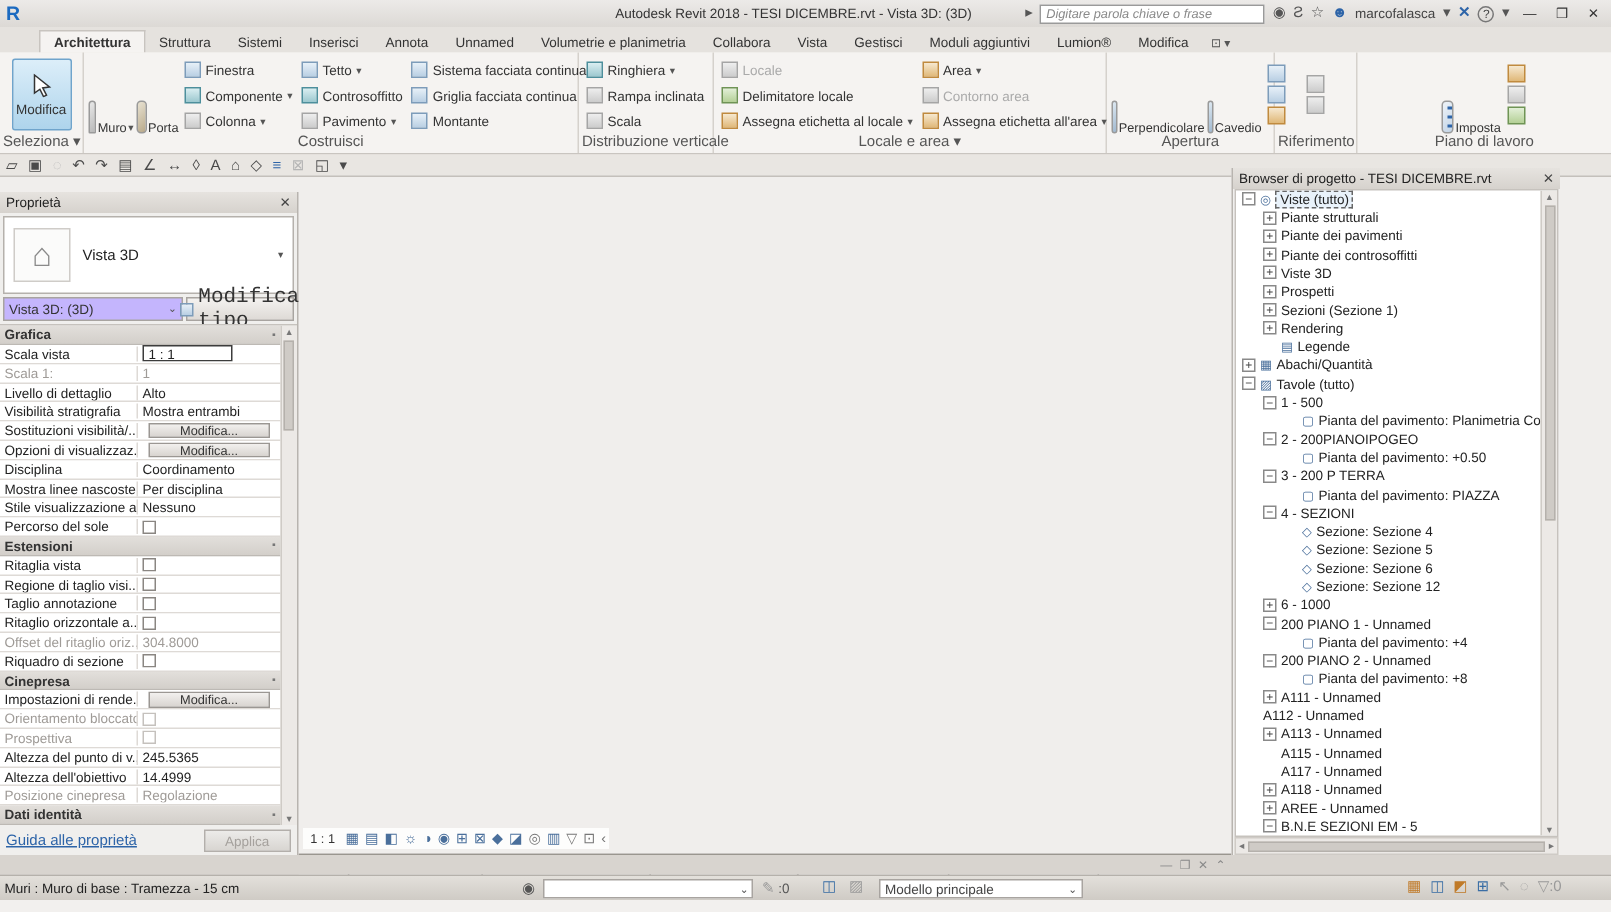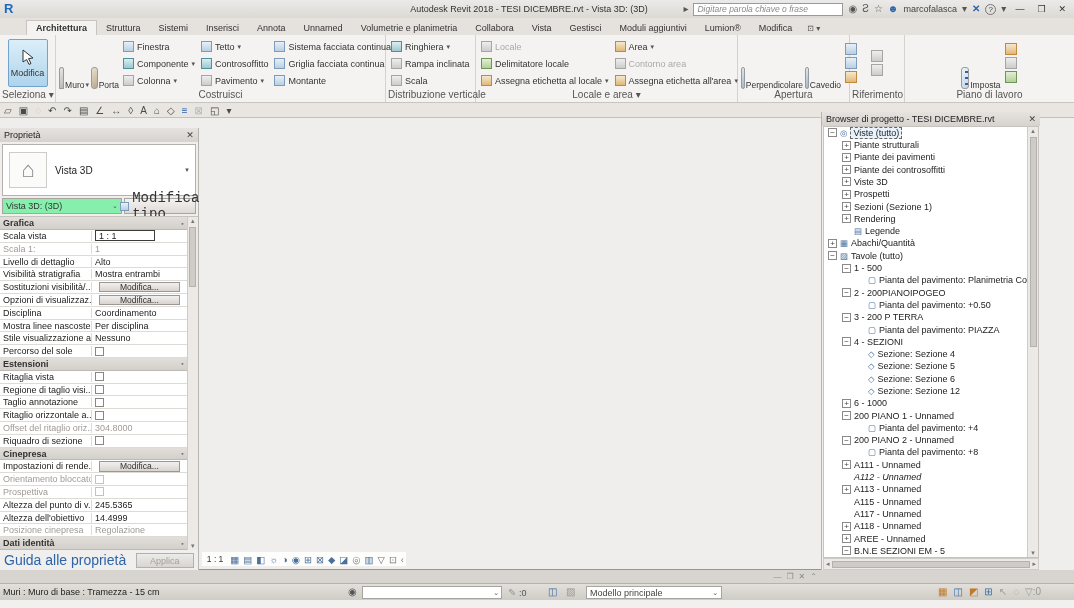--- a/index.html
+++ b/index.html
@@ -58,39 +58,39 @@
   
   .main{position:absolute;left:0;top:118px;width:1040px;height:452px;display:flex;align-items:flex-end;}
   
   .props{width:207px;background:#f0efed;border-right:1px solid #b8b4af;display:flex;flex-direction:column;position:relative;}
   .phead{height:14px;background:linear-gradient(#e6e3df,#d6d2cd);display:flex;align-items:center;padding:0 4px;font-size:9px;color:#222;}
   .phead .x{margin-left:auto;font-size:9px;color:#444;}
   .typesel{height:52px;background:#fff;border:1px solid #b5b1ac;margin:2px;display:flex;align-items:center;gap:8px;padding:2px 6px;}
   .houseico{width:38px;height:36px;border:1px solid #cfccc8;display:flex;align-items:center;justify-content:center;font-size:22px;color:#8a8a8a;background:#fbfbfa;}
   .typesel .tv{flex:1;font-size:10px;color:#222;}
   .selrow{height:18px;display:flex;gap:2px;padding:0 2px 2px 2px;}
-  .selcombo{flex:1;background:#86efac;border:1px solid #a8a4a0;display:flex;align-items:center;padding:0 3px;font-size:9px;}
+  .selcombo{flex:1;background:#c4b5fd;border:1px solid #a8a4a0;display:flex;align-items:center;padding:0 3px;font-size:9px;}
   .selcombo .dd{margin-left:auto;}
   .edittype{width:72px;background:linear-gradient(#f4f2f0,#dedad6);border:1px solid #a8a4a0;display:flex;align-items:center;justify-content:center;gap:3px;font-size:14px;font-family:Liberation Mono, monospace;}
   .pgrid{flex:1;background:#f0efed;overflow:hidden;border-top:1px solid #c6c2bd;position:relative;padding-right:11px;}
   .psec{height:12.8px;background:linear-gradient(#e2dfdb,#d3cfca);border-bottom:1px solid #bdb9b4;display:flex;align-items:center;padding:0 3px;font-weight:bold;color:#333;font-size:9px;}
   .psec .pin{margin-left:auto;font-size:7px;color:#777;}
   .prow{height:12.8px;display:flex;border-bottom:1px solid #dedad6;background:#fff;align-items:center;font-size:9px;}
   .pname{width:92px;padding:0 3px;border-right:1px solid #dedad6;color:#222;overflow:hidden;white-space:nowrap;}
   .pname.dis{color:#9f9b97;}
   .pval{flex:1;padding:0 3px;overflow:hidden;white-space:nowrap;color:#222;display:flex;align-items:center;}
   .pval.dis{color:#9f9b97;}
   .pinput{border:1.4px solid #3c3c3c;background:#fff;padding:0 3px;min-width:60px;height:11px;line-height:10px;}
   .pbtn{width:92%;height:10.5px;background:linear-gradient(#f2f0ee,#d8d4d0);border:1px solid #9b9793;text-align:center;line-height:9.5px;font-size:8.5px;color:#333;margin:auto;}
   .cbx{width:9px;height:9px;border:1px solid #8a8682;background:#fff;}
   .cbx.dis{border-color:#c5c1bd;}
   .pscroll{position:absolute;right:0;top:0;bottom:0;width:11px;background:#ece9e6;border-left:1px solid #cfcbc6;display:flex;flex-direction:column;align-items:center;font-size:7px;color:#777;}
   .pscroll .thumb{width:7px;flex:0 0 60px;background:#cfcbc6;margin-top:2px;border:1px solid #b5b1ac;}
   .pbottom{height:20px;display:flex;align-items:center;padding:0 4px;background:#f0efed;}
-  .plink{color:#2d64a8;font-size:14px;}
+  .plink{color:#2d64a8;text-decoration:underline;font-size:10px;}
   .applybtn{margin-left:auto;width:58px;height:15px;background:linear-gradient(#ecebe9,#d8d5d1);border:1px solid #b3afab;color:#a5a19d;text-align:center;line-height:14px;font-size:9px;}
   
   .viewport{width:648px;position:relative;background:#fff;border-top:1px solid #9a968f;}
   .mdi{position:absolute;top:2px;right:4px;display:flex;gap:5px;color:#8a8a8a;font-size:8px;z-index:5;}
   .vcb{position:absolute;left:3px;bottom:4px;display:flex;gap:4px;align-items:center;z-index:5;background:rgba(255,255,255,.85);padding:1px 2px;}
   .vcb .scale{font-size:8.5px;color:#333;border:1px solid transparent;padding:0 2px;}
   .vico{font-size:9.5px;color:#4a6f9b;line-height:11px;}
   .vico.g{color:#777;}
   
   .browser{width:219px;background:#f0efed;border-left:1px solid #b8b4af;display:flex;flex-direction:column;position:relative;}
@@ -810,21 +810,21 @@
         </div>
         <div class="trow" style="padding-left: 32px;">
           <span class="noexp"></span>
           <span class="ticon">▢</span>
           <span class="tlabel">Pianta del pavimento: +8</span>
         </div>
         <div class="trow" style="padding-left: 18px;">
           <span class="exp">+</span>
           <span class="tlabel">A111 - Unnamed</span>
         </div>
-        <div class="trow" style="padding-left: 18px; font-style: italic;">
+        <div class="trow" style="padding-left: 6px;">
           <span class="noexp"></span>
           <span class="tlabel">A112 - Unnamed</span>
         </div>
         <div class="trow" style="padding-left: 18px;">
           <span class="exp">+</span>
           <span class="tlabel">A113 - Unnamed</span>
         </div>
         <div class="trow" style="padding-left: 18px;">
           <span class="noexp"></span>
           <span class="tlabel">A115 - Unnamed</span>

